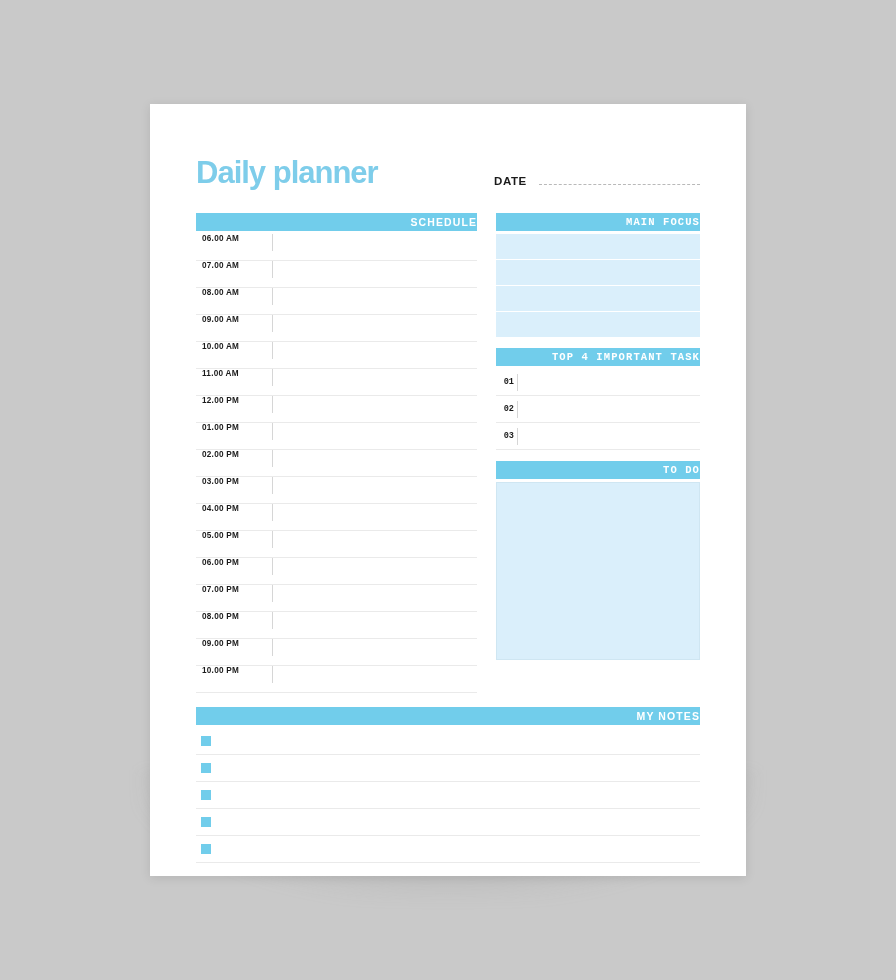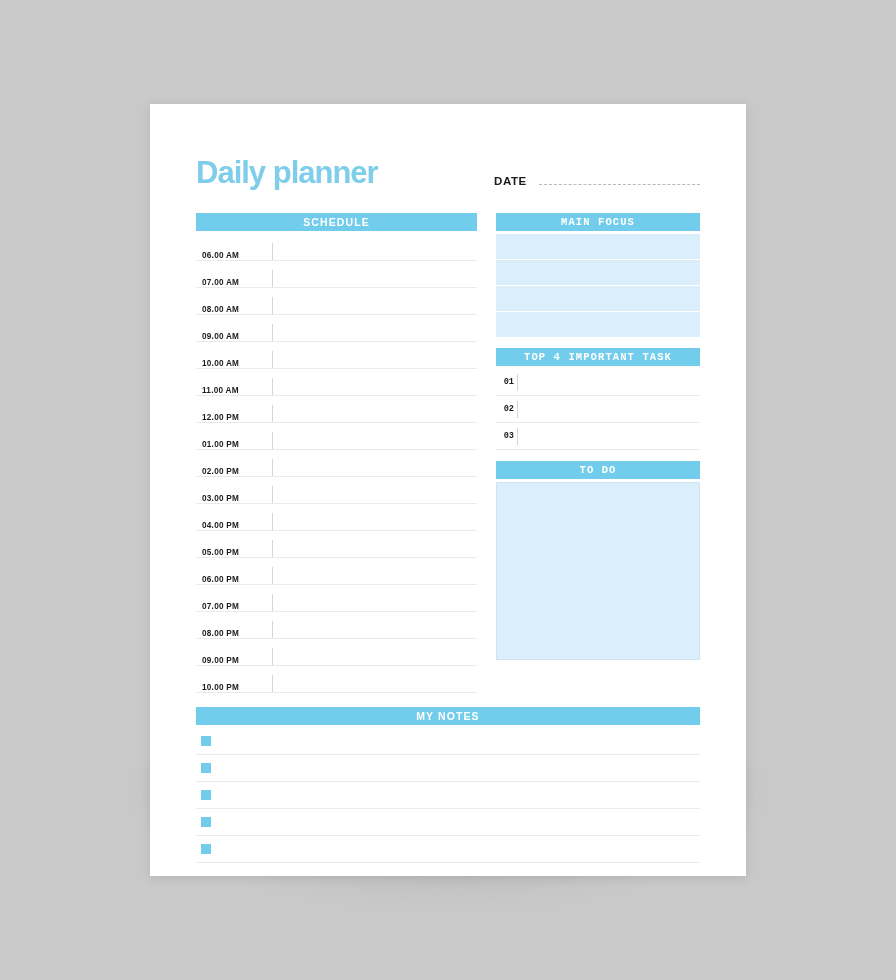--- a/index.html
+++ b/index.html
@@ -89,32 +89,32 @@
   .col-gap  { width: 19px; }
   .col-right{ width: 204px; font-family: Liberation Mono, monospace; }
 
   
   .bar {
     background: #71cdeb;
     color: #ffffff;
     font-size: 10.5px;
     font-weight: bold;
     letter-spacing: 1.1px;
-    text-align: center;
+    text-align: right;
     line-height: 18px;
     height: 18px;
   }
 
   
   #schedule-list { margin-top: 3px; }
   .sched-row {
     height: 26px;
     border-bottom: 1px solid #eaeaea;
     display: flex;
-    align-items: flex-end;
+    align-items: flex-start;
     gap: 20px;
   }
   .sched-time {
     width: 47px;
     font-size: 8.2px;
     font-weight: bold;
     color: #1b1b1b;
     letter-spacing: 0.25px;
     padding-left: 6px;
     white-space: nowrap;

